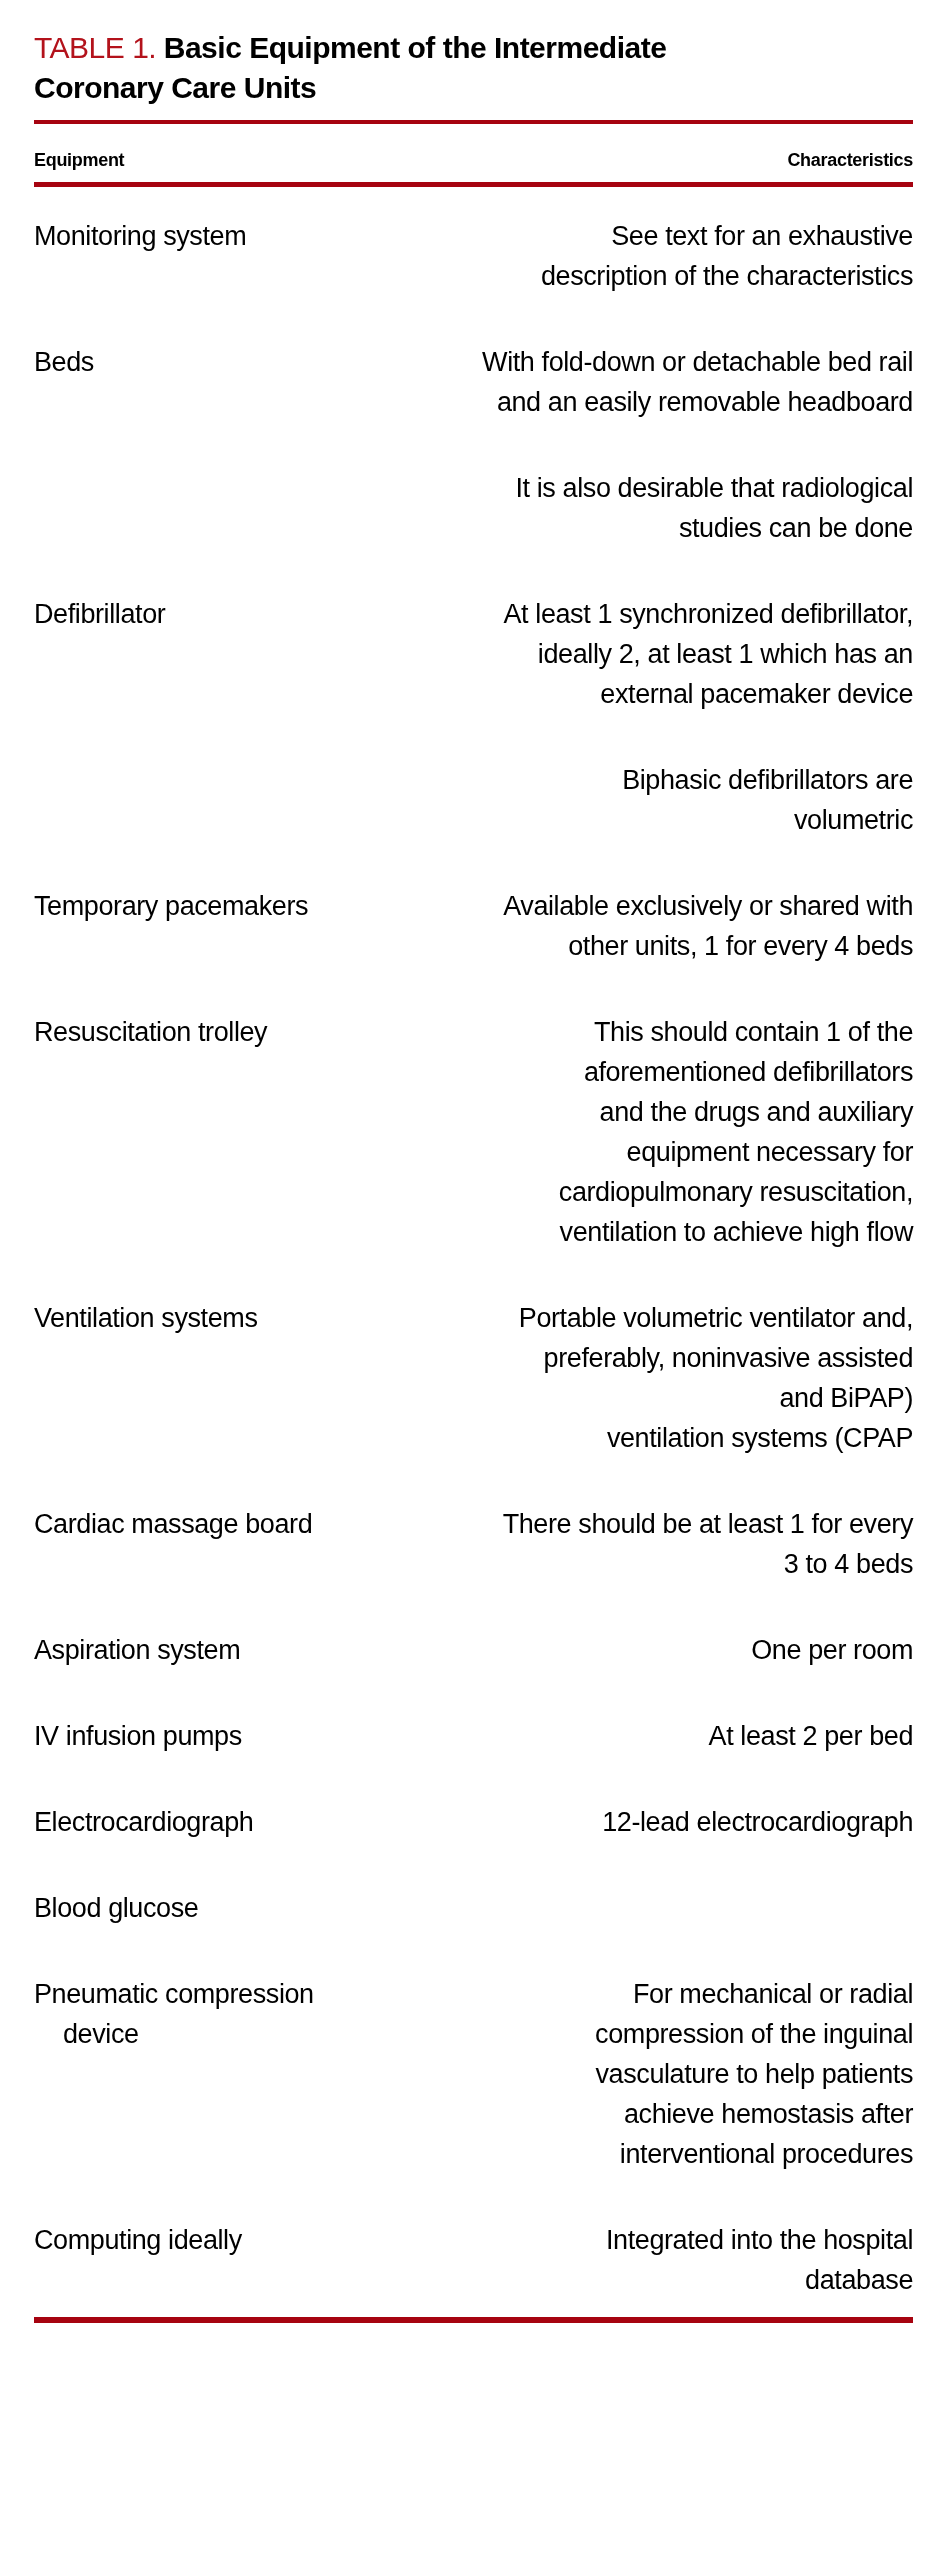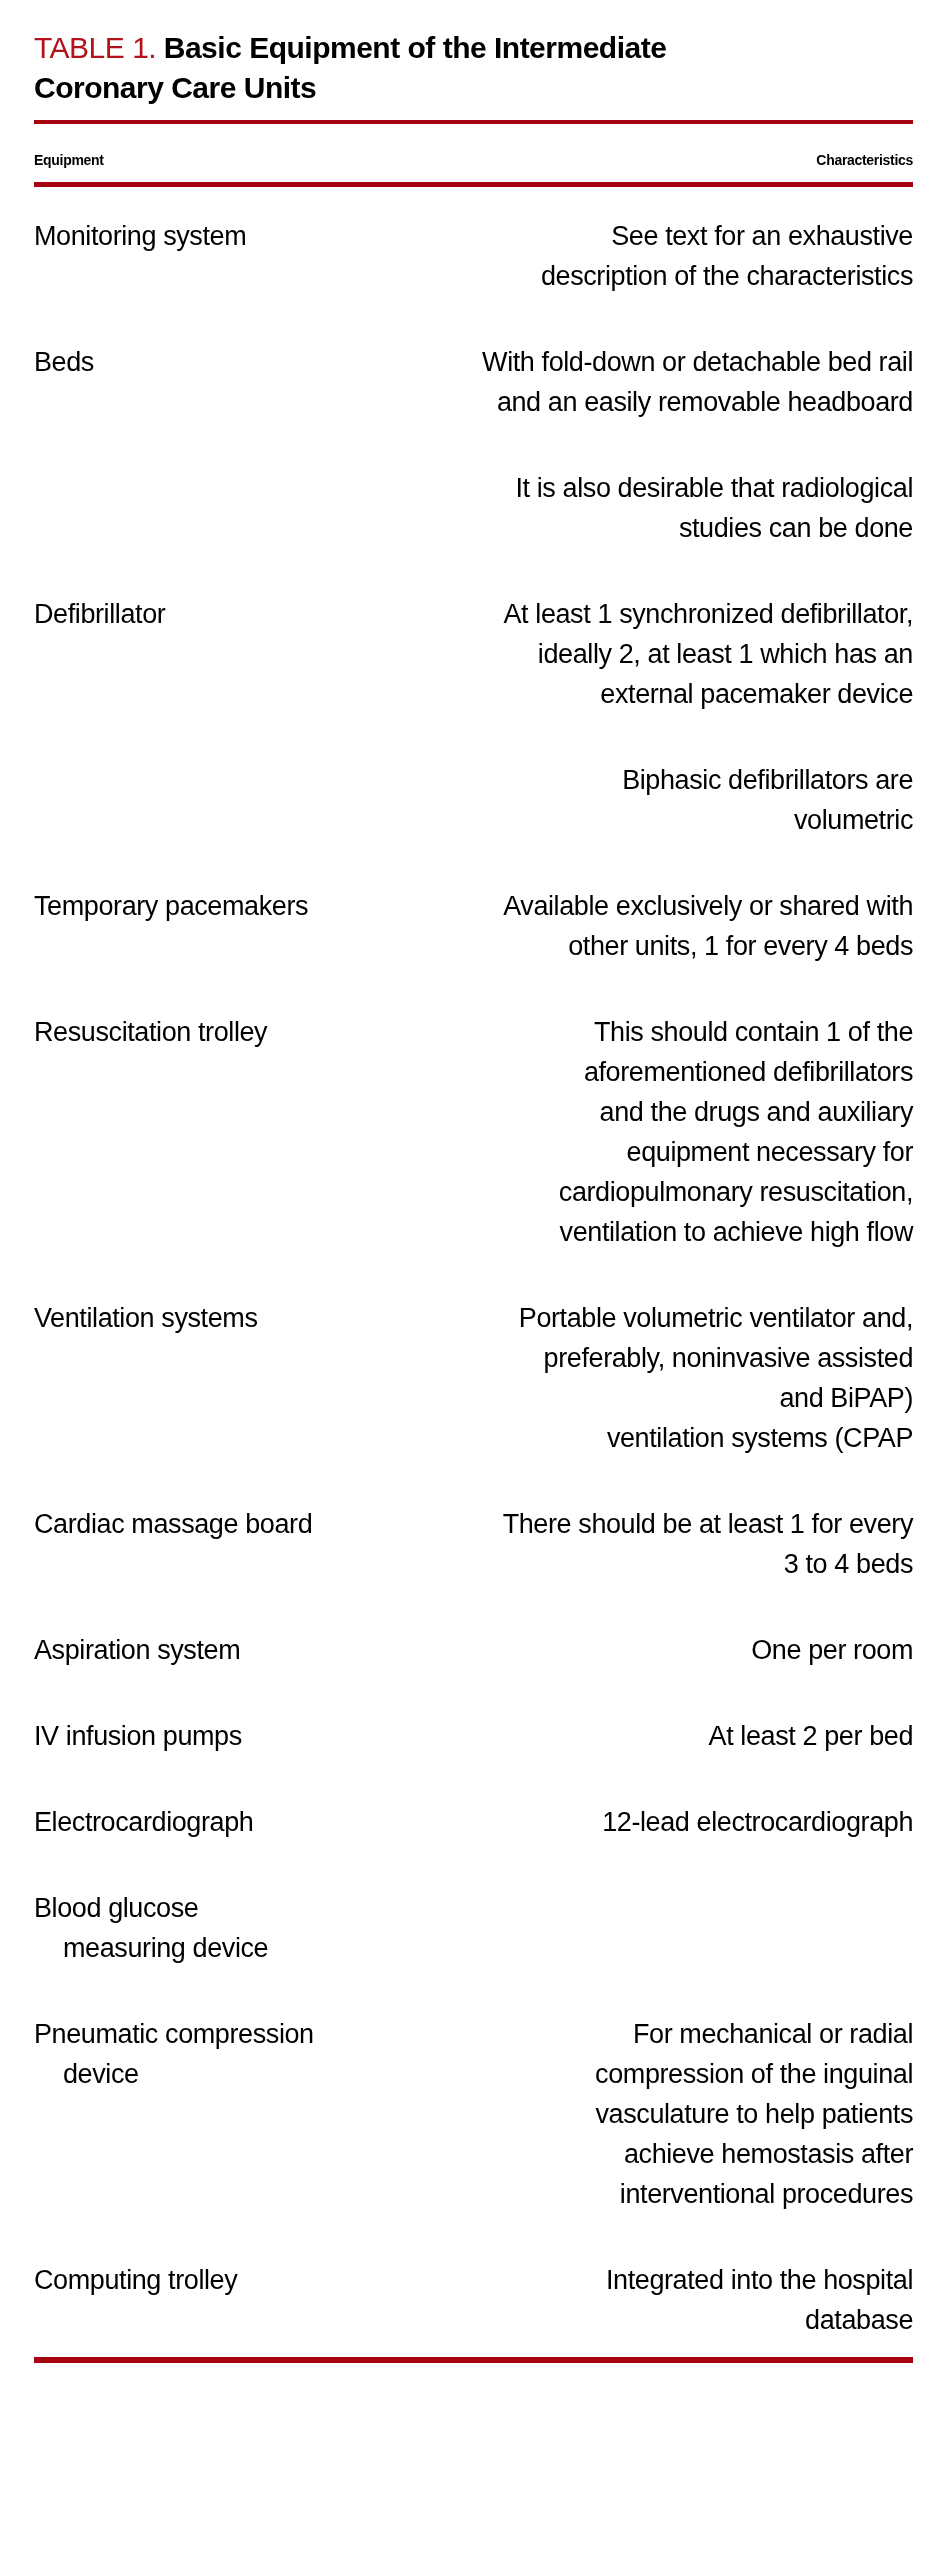--- a/index.html
+++ b/index.html
@@ -37,21 +37,21 @@
     height: 4.8px;
     background: var(--rule-red, #a60310);
   }
   .rule-top { margin-top: 11.5px; }
   .rule-mid { margin-top: 2.9px; }
   .rule-bottom { margin-top: 17px; height: 5.7px; }
   
   .header-row {
     display: flex;
     margin-top: 17px;
-    font-size: 14px;
+    font-size: 18px;
     font-weight: bold;
     line-height: 38px;
     letter-spacing: -0.3px;
   }
   
   .col1 { width: 398px; flex: 0 0 398px; }
   .col2 { flex: 1 1 auto; text-align: right; }
   
   #rows { margin-top: 29px; }
   .row {
@@ -206,42 +206,41 @@
         </div>
         <div class="col2">
           <div class="para">
             <div class="line">12-lead electrocardiograph</div>
           </div>
         </div>
       </div>
       <div class="row">
         <div class="col1">
           <div class="line">Blood glucose</div>
-          <div class="line cont-eq">measuring device</div>
         </div>
         <div class="col2"></div>
       </div>
       <div class="row">
         <div class="col1">
           <div class="line">Pneumatic compression</div>
           <div class="line cont-eq">device</div>
         </div>
         <div class="col2">
           <div class="para">
             <div class="line">For mechanical or radial</div>
             <div class="line cont-ch">compression of the inguinal</div>
             <div class="line cont-ch">vasculature to help patients</div>
             <div class="line cont-ch">achieve hemostasis after</div>
             <div class="line cont-ch">interventional procedures</div>
           </div>
         </div>
       </div>
       <div class="row">
         <div class="col1">
-          <div class="line">Computing trolley</div>
+          <div class="line">Computing ideally</div>
         </div>
         <div class="col2">
           <div class="para">
             <div class="line">Integrated into the hospital</div>
             <div class="line cont-ch">database</div>
           </div>
         </div>
       </div>
     </div>
 

